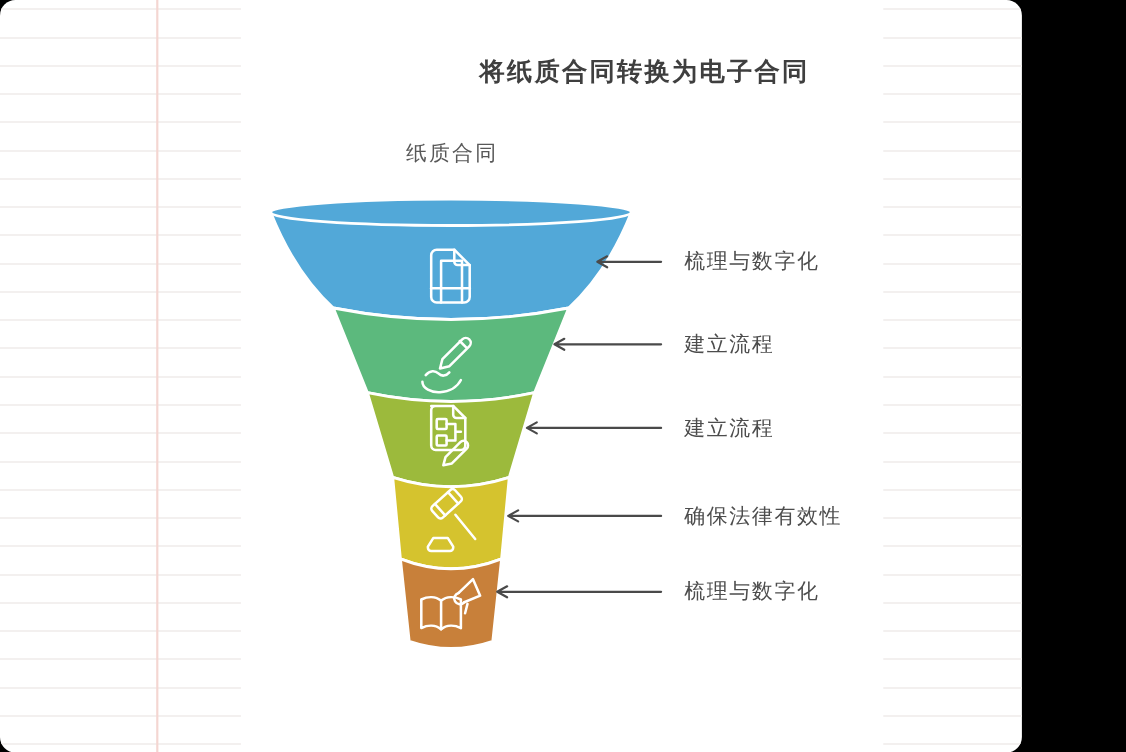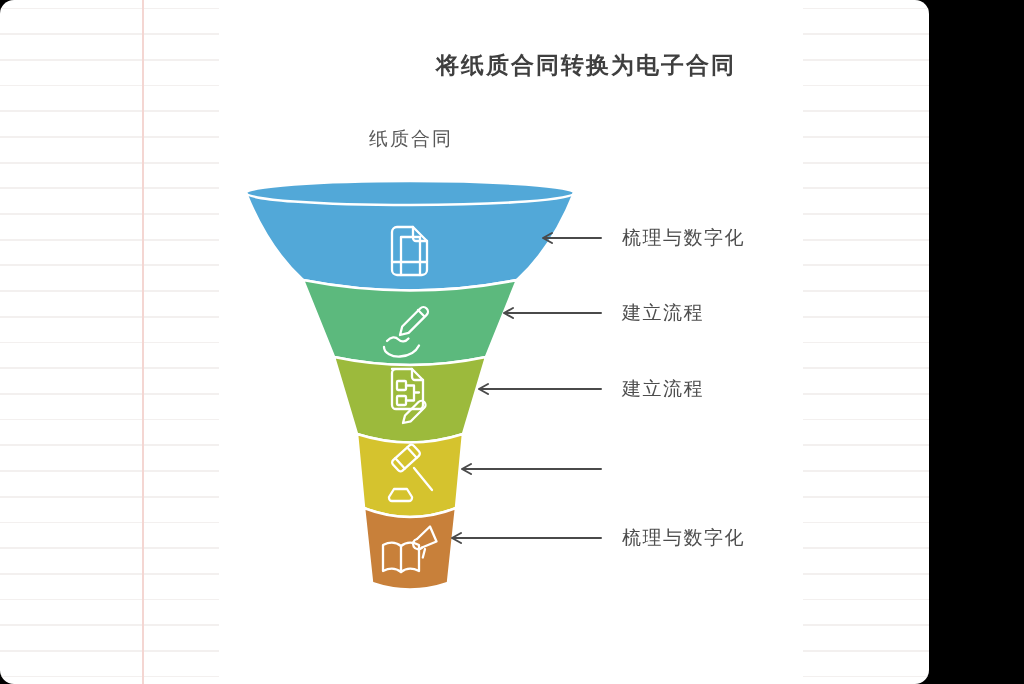--- a/index.html
+++ b/index.html
@@ -113,14 +113,15 @@
       <path class="arrow" d="M601,313 L505,313 M513,308 L504,313 L513,318"></path>
       <path class="arrow" d="M601,389 L480,389 M488,384 L479,389 L488,394"></path>
       <path class="arrow" d="M601,469 L463,469 M471,464 L462,469 L471,474"></path>
       <path class="arrow" d="M601,538 L453,538 M461,533 L452,538 L461,543"></path>
     </g>
   </svg>
 
   <div class="stage-label" style="top:238px">梳理与数字化</div>
   <div class="stage-label" style="top:313px">建立流程</div>
   <div class="stage-label" style="top:389px">建立流程</div>
+  <div class="stage-label" style="top:469px">确保法律有效性</div>
   <div class="stage-label" style="top:538px">梳理与数字化</div>
 </div>
 
 </body></html>

